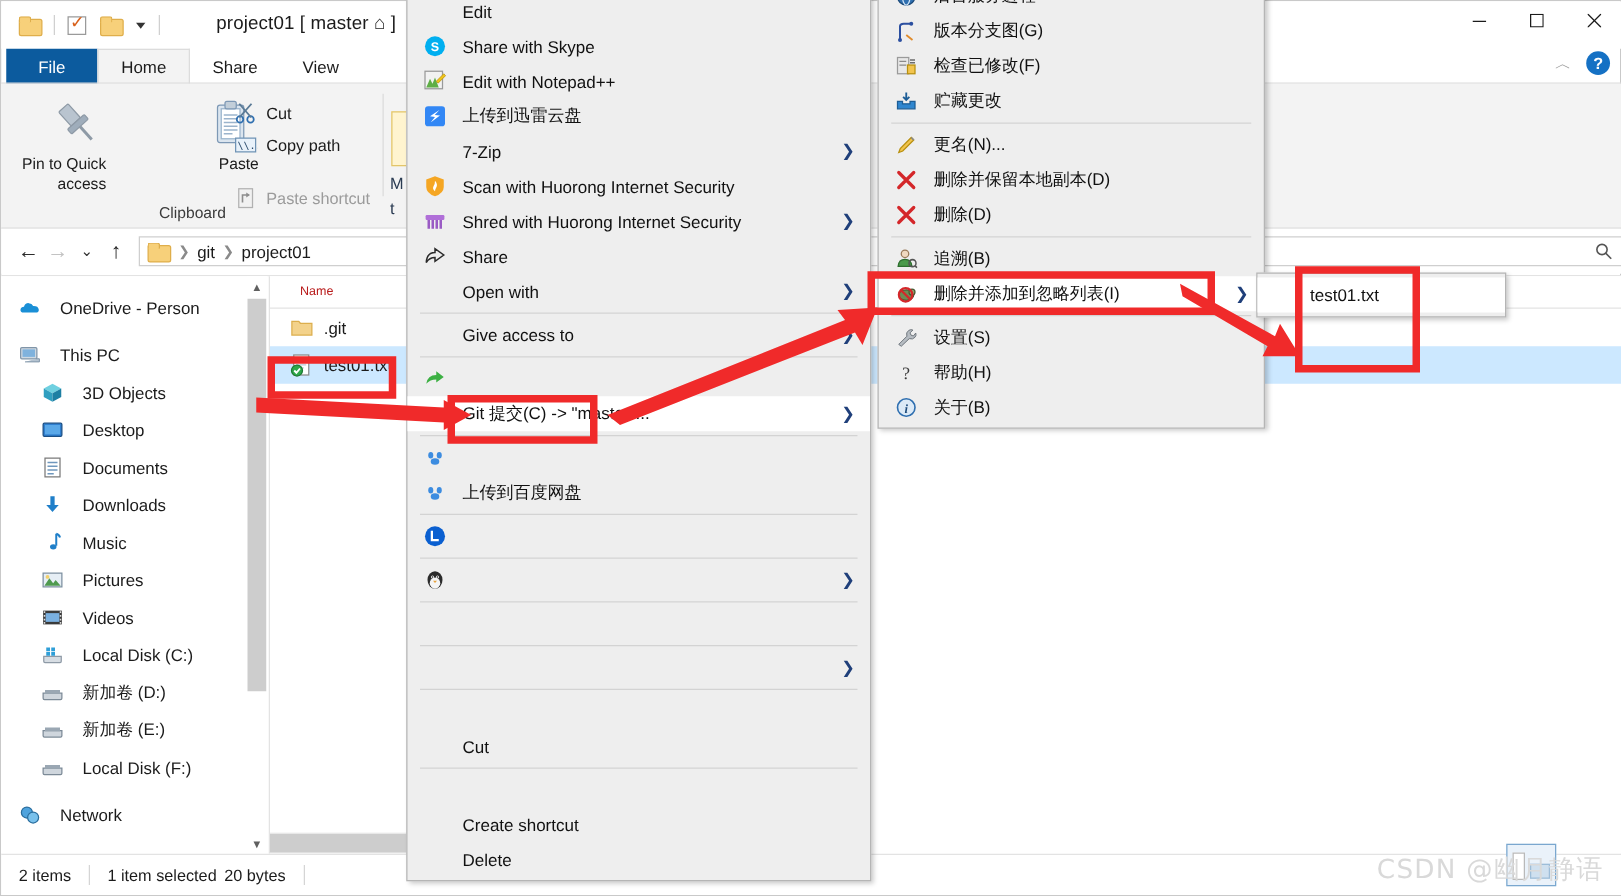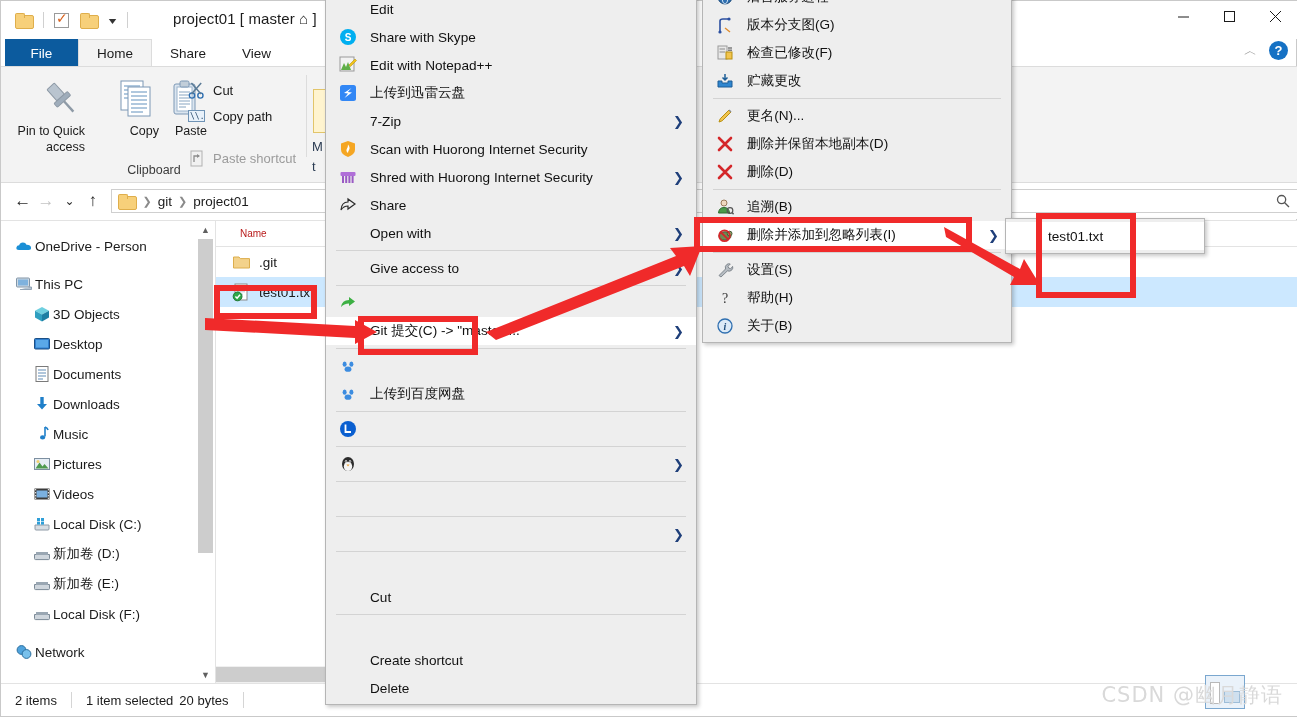--- a/index.html
+++ b/index.html
@@ -71,21 +71,21 @@
   .navbtn.dim { color:#c3c3c3;}
   .addrbox { margin-left:6px; height:24px; flex:none; width:820px; border:1px solid #cfcfcf; background:#fff;
              display:flex; align-items:center; padding:0 6px; font-size:13.5px; color:#1b1b1b; gap:6px;}
   .crumbsep { color:#8a8a8a; font-size:11px; }
   .searchbox { margin-left:6px; height:24px; width:430px; border:1px solid #cfcfcf; background:#fff;
                display:flex; align-items:center; justify-content:flex-end; padding:0 7px;}
 
   
   .content { position:absolute; left:0; top:219px; width:1297px; bottom:33px; background:#fff; border-top:1px solid #e3e3e3;}
   .navpane { position:absolute; left:0; top:0; width:196px; bottom:0; background:#fff; padding-top:10px; overflow:hidden;}
-  .nitem { display:flex; align-items:center; height:30px; font-size:13.5px; color:#1b1b1b; padding-left:14px; gap:2px;}
+  .nitem { display:flex; align-items:center; height:30px; font-size:13.5px; color:#1b1b1b; padding-left:14px; gap:15px;}
   .nitem.indent { padding-left:32px; }
   .nitem.gap { margin-top:8px; }
   .nico { width:18px; height:18px; flex:none; position:relative;}
 
   .pane-scroll { position:absolute; left:196px; top:0; width:17px; bottom:0; background:#fff;}
   .sc-arrow { width:17px; height:17px; display:flex; align-items:center; justify-content:center; font-size:9px; color:#606060; background:#fff;}
   .sc-thumb { position:absolute; left:1px; width:15px; background:#cdcdcd;}
 
   .filepane { position:absolute; left:214px; top:0; right:0; bottom:0; background:#fff; border-left:1px solid #e3e3e3;}
   .colhead { height:26px; display:flex; align-items:center; border-bottom:1px solid #e3e3e3; }
@@ -183,43 +183,20 @@
             <g transform="rotate(-42 23 23)">
               <rect x="18" y="6" width="10" height="15" rx="1" fill="#b9c4cf" stroke="#8e9aa6"></rect>
               <rect x="14" y="21" width="18" height="5" rx="1" fill="#9fadbb" stroke="#8e9aa6"></rect>
               <line x1="23" y1="26" x2="23" y2="40" stroke="#8e9aa6" stroke-width="2.4"></line>
             </g>
           </svg>
         </span>
         <span>Pin to Quick access</span>
       </div>
 
-      <div class="bigbtn" style="left:80px;">
-        <span class="glyph">
-          <svg width="46" height="46" viewBox="0 0 46 46" style="margin-top:3px;">
-            <rect x="8" y="5" width="22" height="29" fill="#fff" stroke="#7d98b5"></rect>
-            <g stroke="#8fb0d0" stroke-width="1.4">
-              <line x1="11" y1="10" x2="27" y2="10"></line>
-                  <line x1="11" y1="14" x2="27" y2="14"></line>
-              <line x1="11" y1="18" x2="27" y2="18"></line>
-                  <line x1="11" y1="22" x2="27" y2="22"></line>
-            </g>
-            <rect x="15" y="11" width="22" height="29" fill="#fff" stroke="#7d98b5"></rect>
-            <g stroke="#8fb0d0" stroke-width="1.4">
-              <line x1="18" y1="16" x2="34" y2="16"></line>
-                  <line x1="18" y1="20" x2="34" y2="20"></line>
-              <line x1="18" y1="24" x2="34" y2="24"></line>
-                  <line x1="18" y1="28" x2="34" y2="28"></line>
-              <line x1="18" y1="32" x2="34" y2="32"></line>
-                  <line x1="18" y1="36" x2="30" y2="36"></line>
-            </g>
-          </svg>
-        </span>
-        <span>Copy</span>
-      </div>
 
       <div class="bigbtn" style="left:128px;">
         <span class="glyph">
           <svg width="46" height="46" viewBox="0 0 46 46" style="margin-top:3px;">
             <rect x="13" y="8" width="21" height="30" rx="2" fill="#dbe5ef" stroke="#7d98b5"></rect>
             <rect x="16" y="11" width="15" height="24" fill="#fff" stroke="#9bb4cc"></rect>
             <rect x="19" y="5" width="9" height="6" rx="1.5" fill="#c2ced9" stroke="#7d98b5"></rect>
             <g stroke="#9bb4cc" stroke-width="1.2">
               <line x1="18" y1="16" x2="29" y2="16"></line>
                   <line x1="18" y1="19" x2="29" y2="19"></line>

